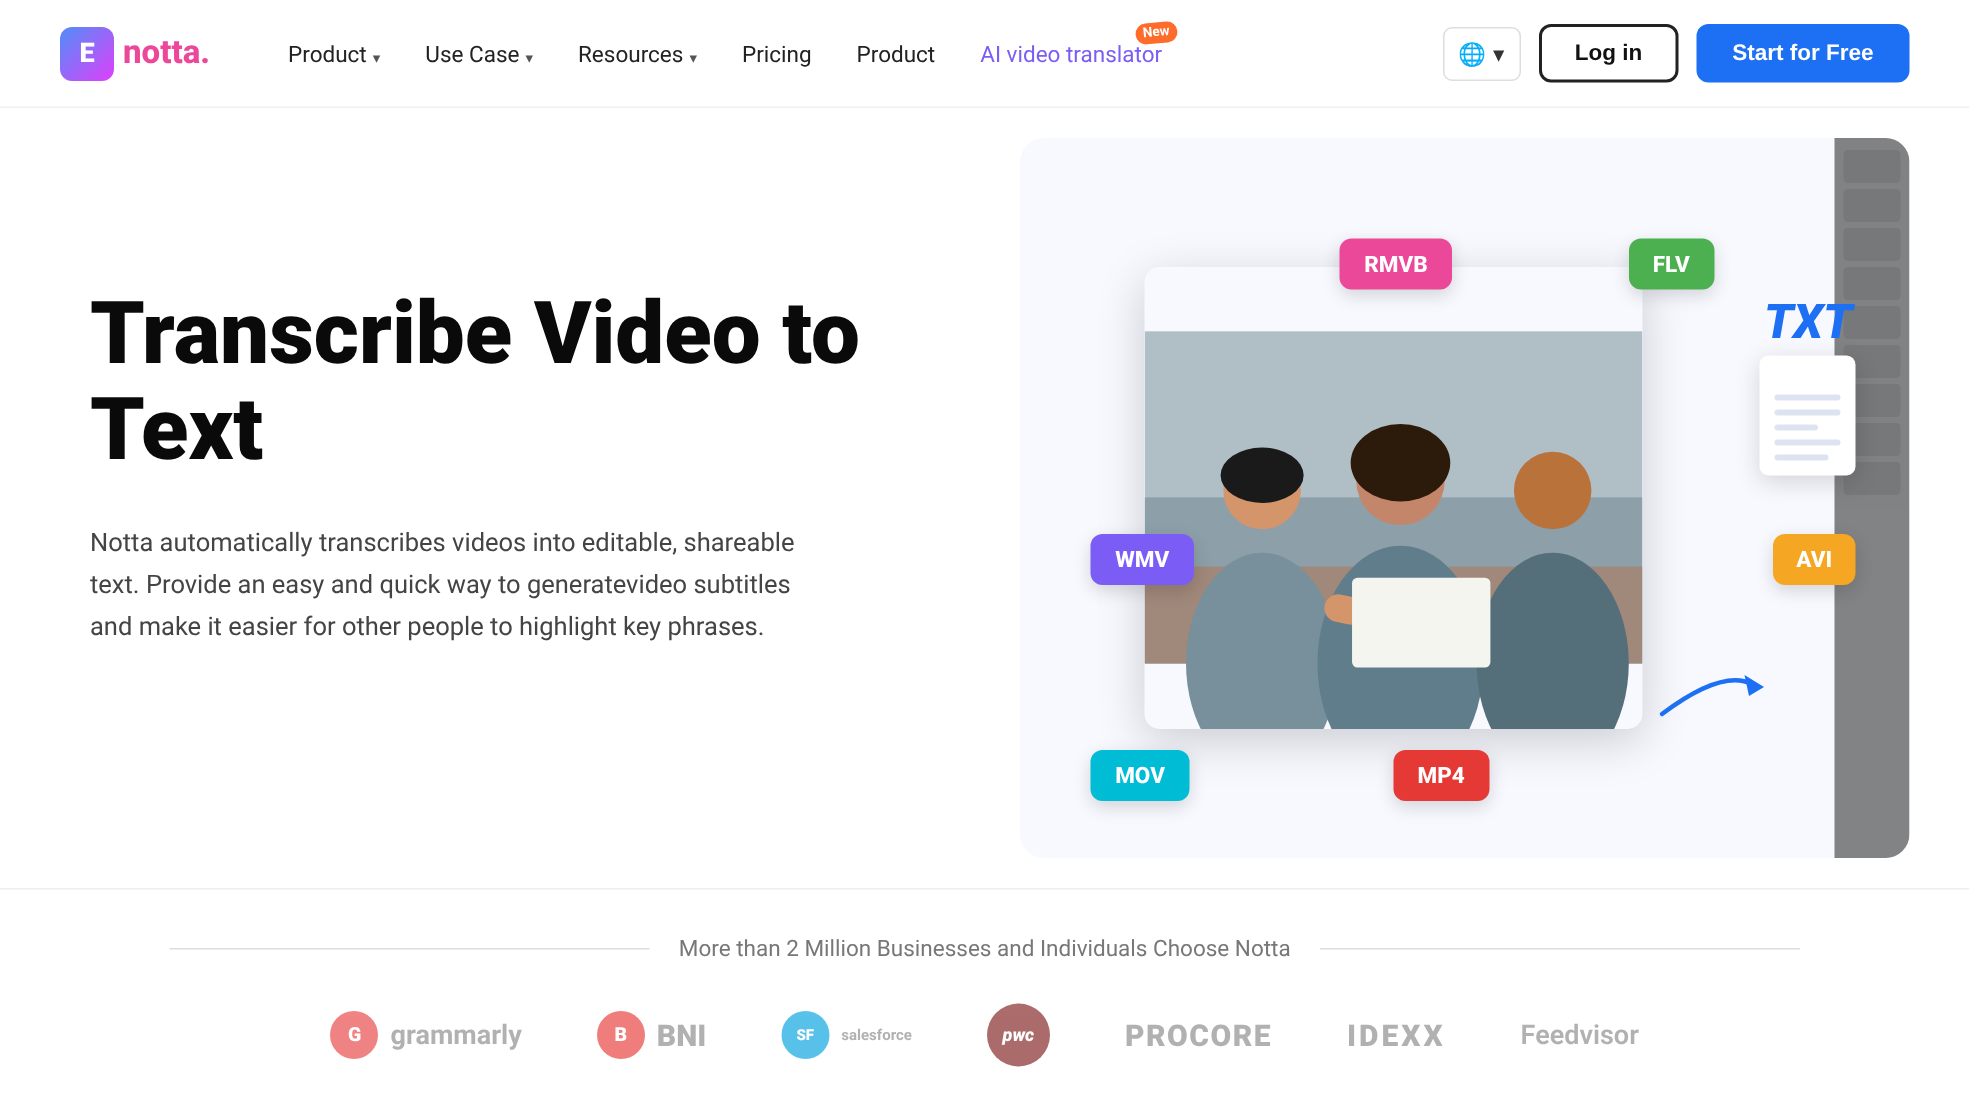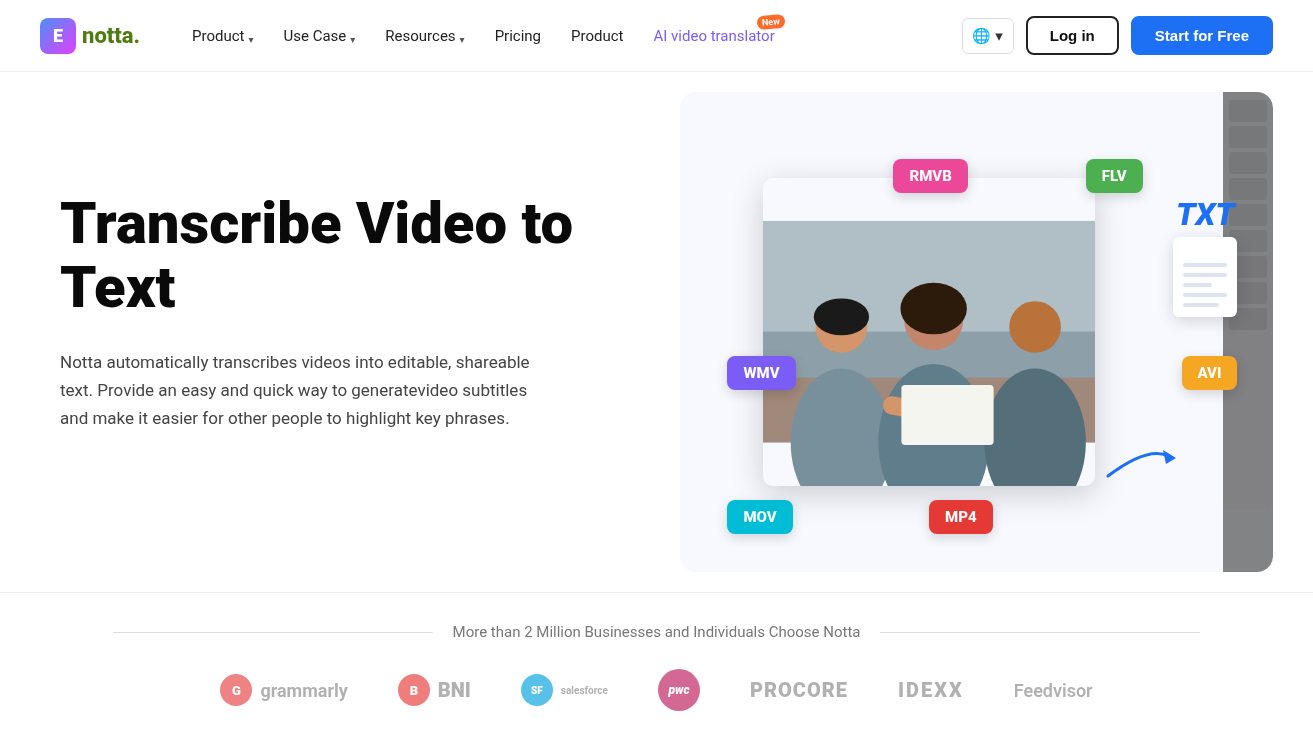--- a/index.html
+++ b/index.html
@@ -13,21 +13,21 @@
     }
     .logo {
       display: flex; align-items: center; gap: 6px; margin-right: 40px; text-decoration: none;
     }
     .logo-icon {
       width: 36px; height: 36px; background: linear-gradient(135deg, #4f8ef7, #e040fb);
       border-radius: 8px; display: flex; align-items: center; justify-content: center;
       color: #fff; font-weight: 900; font-size: 18px;
     }
     .logo-text {
-      font-size: 22px; font-weight: 800; color: #4d7c0f;
+      font-size: 22px; font-weight: 800; color: #ec4899;
     }
     .nav-links {
       display: flex; align-items: center; gap: 6px; flex: 1;
     }
     .nav-item {
       display: flex; align-items: flex-end; gap: 4px; padding: 8px 12px;
       font-size: 15px; color: #222; cursor: pointer; border-radius: 6px;
       white-space: nowrap;
     }
     .nav-item .chevron {
@@ -283,21 +283,21 @@
       <div class="logo-circle" style="background:#e53935;">B</div>
       <span style="font-weight:900; font-size:20px;">BNI</span>
     </div>
 
     <div class="company-logo">
       <div class="logo-circle salesforce-circle">SF</div>
       <span style="font-size:10px;">salesforce</span>
     </div>
 
     <div class="company-logo">
-      <div style="width:42px; height:42px; background:#be185d; border-radius:50%; display:flex; align-items:center; justify-content:center; color:#fff; font-weight:900; font-size:12px; font-style:italic;">pwc</div>
+      <div style="width:42px; height:42px; background:#7f1d1d; border-radius:50%; display:flex; align-items:center; justify-content:center; color:#fff; font-weight:900; font-size:12px; font-style:italic;">pwc</div>
     </div>
 
     <div class="company-logo">
       <span style="font-size:20px; font-weight:900; letter-spacing:1px;">PROCORE</span>
     </div>
 
     <div class="company-logo">
       <span style="font-size:20px; font-weight:900; letter-spacing:2px;">IDEXX</span>
     </div>
 

